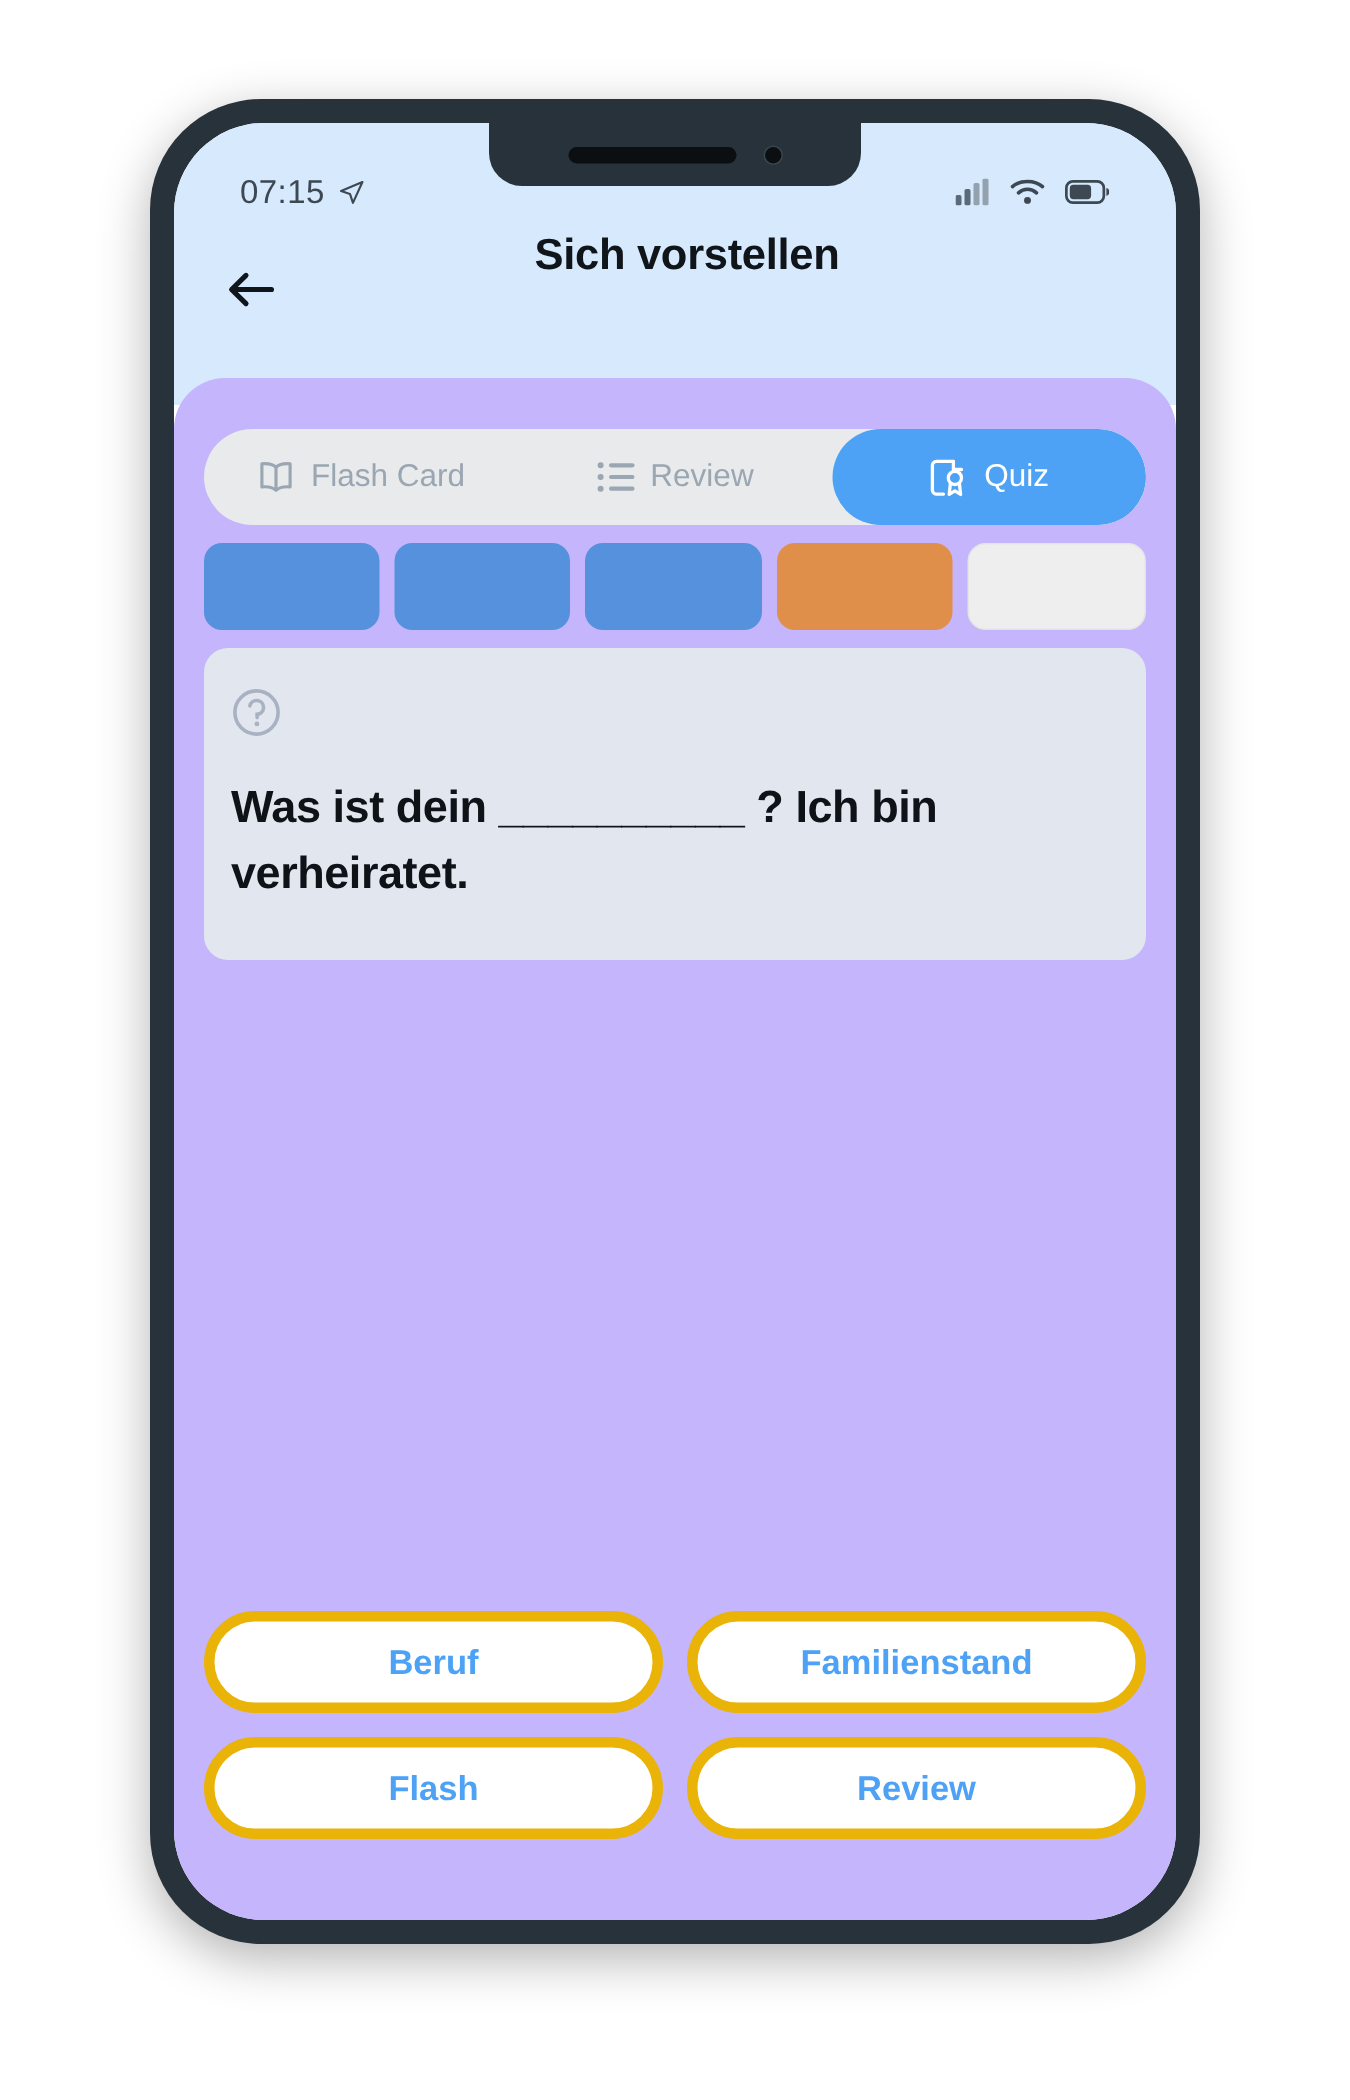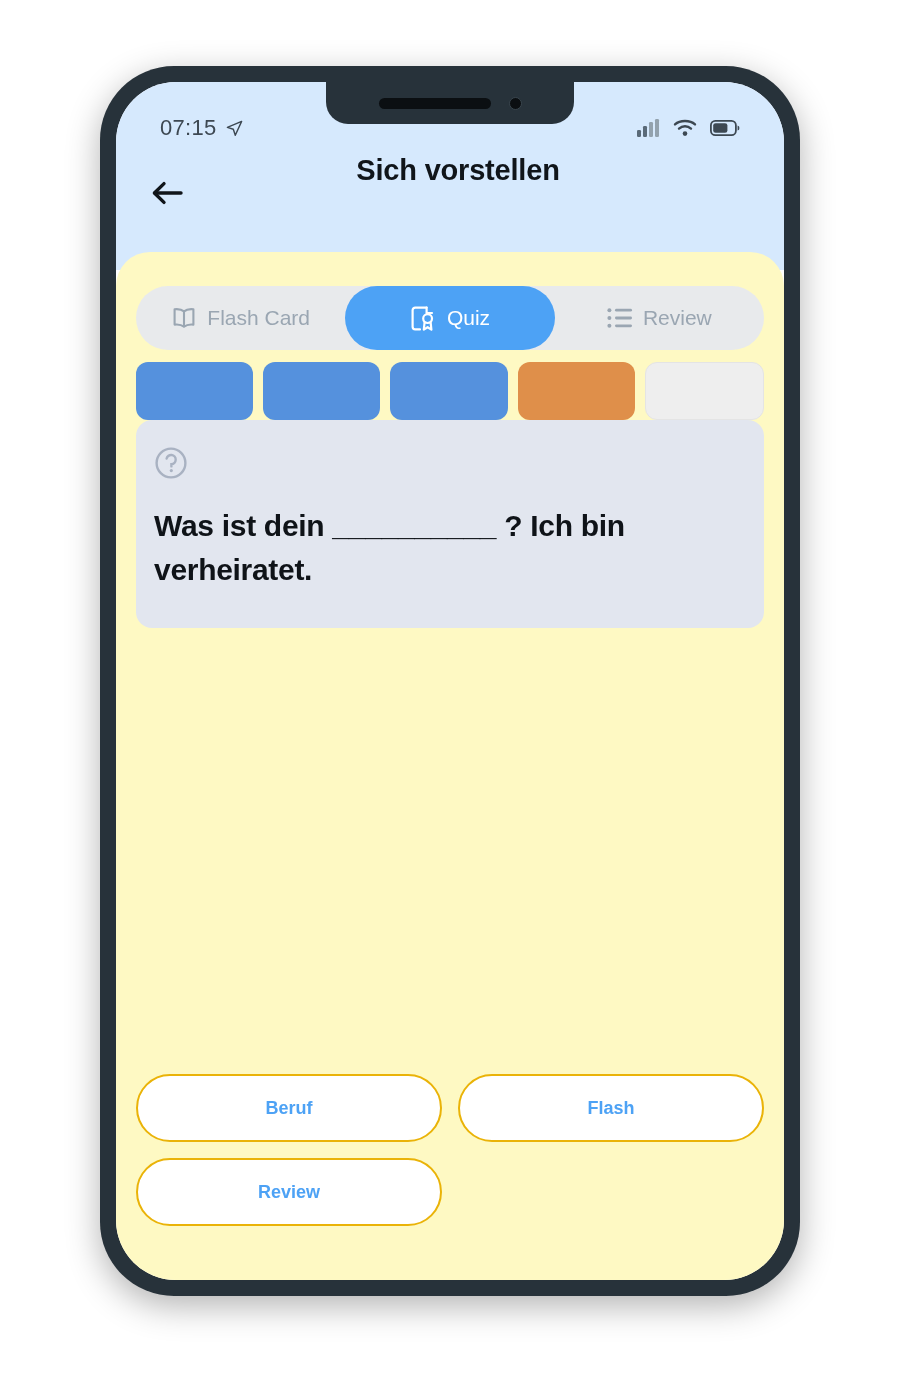--- a/index.html
+++ b/index.html
@@ -134,21 +134,21 @@
     margin-top: 4px;
   }
 
   
   .content-sheet {
     position: absolute;
     left: 0;
     right: 0;
     top: 170px;
     bottom: 0;
-    background: #fef9c3;
+    background: #c4b5fd;
     border-top-left-radius: 34px;
     border-top-right-radius: 34px;
     z-index: 20;
     padding: 34px 20px 0 20px;
     display: flex;
     flex-direction: column;
   }
 
   
   .tab-bar {
@@ -185,20 +185,21 @@
     flex: 1;
     height: 58px;
     border-radius: 12px;
   }
   .chip.done    { background: #5591dd; }
   .chip.current { background: #df8f4a; }
   .chip.todo    { background: #eeeeee; border: 1px solid #e4e4e4; }
 
   
   .question-card {
+    margin-top: 12px;
     background: #e2e6ef;
     border-radius: 16px;
     padding: 26px 18px 30px 18px;
     min-height: 208px;
   }
   .question-mark-icon {
     width: 34px;
     height: 34px;
   }
   .question-text {
@@ -214,25 +215,25 @@
   .spacer { flex: 1; }
 
   .options-grid {
     display: grid;
     grid-template-columns: 1fr 1fr;
     gap: 16px 16px;
     padding-bottom: 54px;
   }
   .option-btn {
     height: 68px;
-    border: 2px solid #eab308;
+    border: 7px solid #eab308;
     border-radius: 36px;
     background: #ffffff;
     color: #4da2f5;
-    font-size: 18px;
+    font-size: 23px;
     font-weight: 700;
     display: flex;
     align-items: center;
     justify-content: center;
     cursor: pointer;
   }
 </style>
 </head>
 <body>
 
@@ -292,43 +293,43 @@
       <div class="content-sheet">
 
         <div class="tab-bar">
 
           <div class="tab">
             <svg width="26" height="26" viewBox="0 0 26 26">
               <path d="M13 6.4 C10.6 4.3 7.4 3.8 3.6 4.2 V19.6 C7.4 19.2 10.6 19.7 13 21.8 C15.4 19.7 18.6 19.2 22.4 19.6 V4.2 C18.6 3.8 15.4 4.3 13 6.4 Z" fill="none" stroke="#9aa6b2" stroke-width="2.1" stroke-linejoin="round"></path>
               <path d="M13 6.6 V21.6" stroke="#9aa6b2" stroke-width="2.1"></path>
             </svg>
             <span>Flash Card</span>
-          </div>
-
-          <div class="tab active">
-            <svg width="27" height="27" viewBox="0 0 27 27">
-              <path d="M16.6 2.6 H5.2 A2.6 2.6 0 0 0 2.6 5.2 V21.8 A2.6 2.6 0 0 0 5.2 24.4 H10" fill="none" stroke="#ffffff" stroke-width="2.2" stroke-linecap="round" stroke-linejoin="round"></path>
-              <path d="M16.6 2.6 V8 H22" fill="none" stroke="#ffffff" stroke-width="2.2" stroke-linecap="round" stroke-linejoin="round"></path>
-              <circle cx="17.6" cy="13.6" r="4.4" fill="none" stroke="#ffffff" stroke-width="2.2"></circle>
-              <path d="M14.6 17.2 L13.8 24.6 L17.6 22.2 L21.4 24.6 L20.6 17.2" fill="none" stroke="#ffffff" stroke-width="2.2" stroke-linejoin="round"></path>
-            </svg>
-            <span>Quiz</span>
           </div>
 
           <div class="tab">
             <svg width="26" height="22" viewBox="0 0 26 22">
               <circle cx="2.4" cy="3.2" r="2.0" fill="#9aa6b2"></circle>
               <circle cx="2.4" cy="11" r="2.0" fill="#9aa6b2"></circle>
               <circle cx="2.4" cy="18.8" r="2.0" fill="#9aa6b2"></circle>
               <rect x="8" y="1.8" width="17" height="2.8" rx="1.4" fill="#9aa6b2"></rect>
               <rect x="8" y="9.6" width="17" height="2.8" rx="1.4" fill="#9aa6b2"></rect>
               <rect x="8" y="17.4" width="17" height="2.8" rx="1.4" fill="#9aa6b2"></rect>
             </svg>
             <span>Review</span>
           </div>
+
+          <div class="tab active">
+            <svg width="27" height="27" viewBox="0 0 27 27">
+              <path d="M16.6 2.6 H5.2 A2.6 2.6 0 0 0 2.6 5.2 V21.8 A2.6 2.6 0 0 0 5.2 24.4 H10" fill="none" stroke="#ffffff" stroke-width="2.2" stroke-linecap="round" stroke-linejoin="round"></path>
+              <path d="M16.6 2.6 V8 H22" fill="none" stroke="#ffffff" stroke-width="2.2" stroke-linecap="round" stroke-linejoin="round"></path>
+              <circle cx="17.6" cy="13.6" r="4.4" fill="none" stroke="#ffffff" stroke-width="2.2"></circle>
+              <path d="M14.6 17.2 L13.8 24.6 L17.6 22.2 L21.4 24.6 L20.6 17.2" fill="none" stroke="#ffffff" stroke-width="2.2" stroke-linejoin="round"></path>
+            </svg>
+            <span>Quiz</span>
+          </div>
         </div>
 
         <div class="progress-row">
           <div class="chip done"></div>
           <div class="chip done"></div>
           <div class="chip done"></div>
           <div class="chip current"></div>
           <div class="chip todo"></div>
         </div>
 
@@ -338,20 +339,21 @@
             <path d="M12.6 12.6 a4.6 4.6 0 1 1 4.8 5.6 v2.2" fill="none" stroke="#a9b2c2" stroke-width="2.4" stroke-linecap="round"></path>
             <circle cx="17.3" cy="24.6" r="1.6" fill="#a9b2c2"></circle>
           </svg>
           <div class="question-text">Was ist dein __________ ? Ich bin verheiratet.</div>
         </div>
 
         <div class="spacer"></div>
 
         <div class="options-grid">
           <div class="option-btn">Beruf</div>
+          <div class="option-btn">Familienstand</div>
           <div class="option-btn">Flash</div>
           <div class="option-btn">Review</div>
         </div>
 
       </div>
     </div>
   </div>
 
 </div>
 

